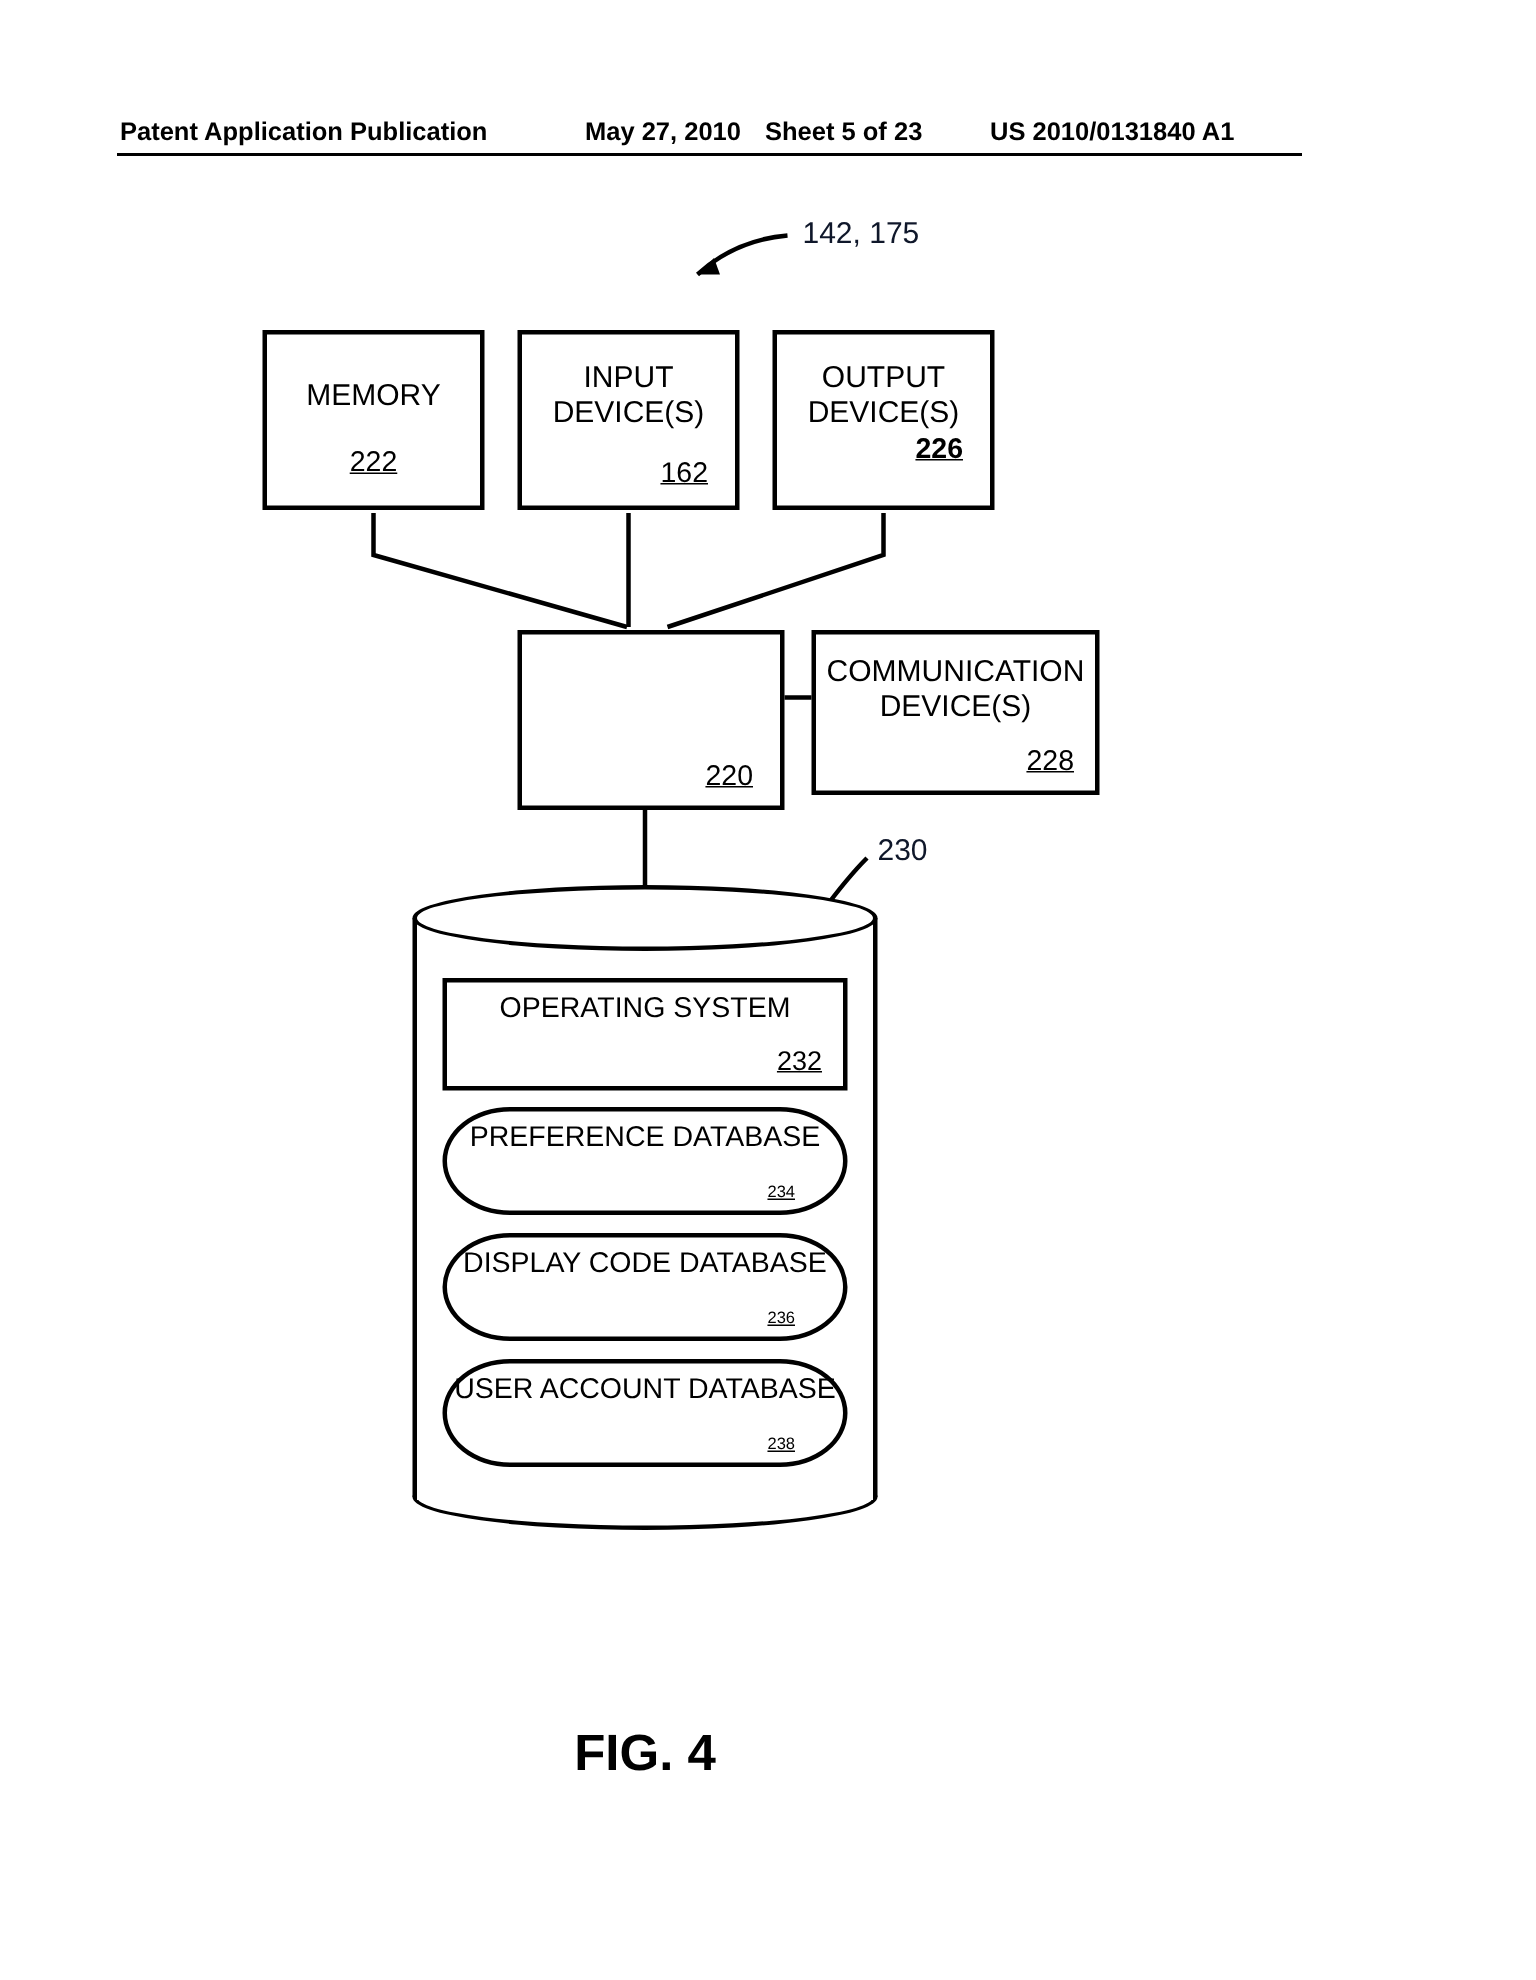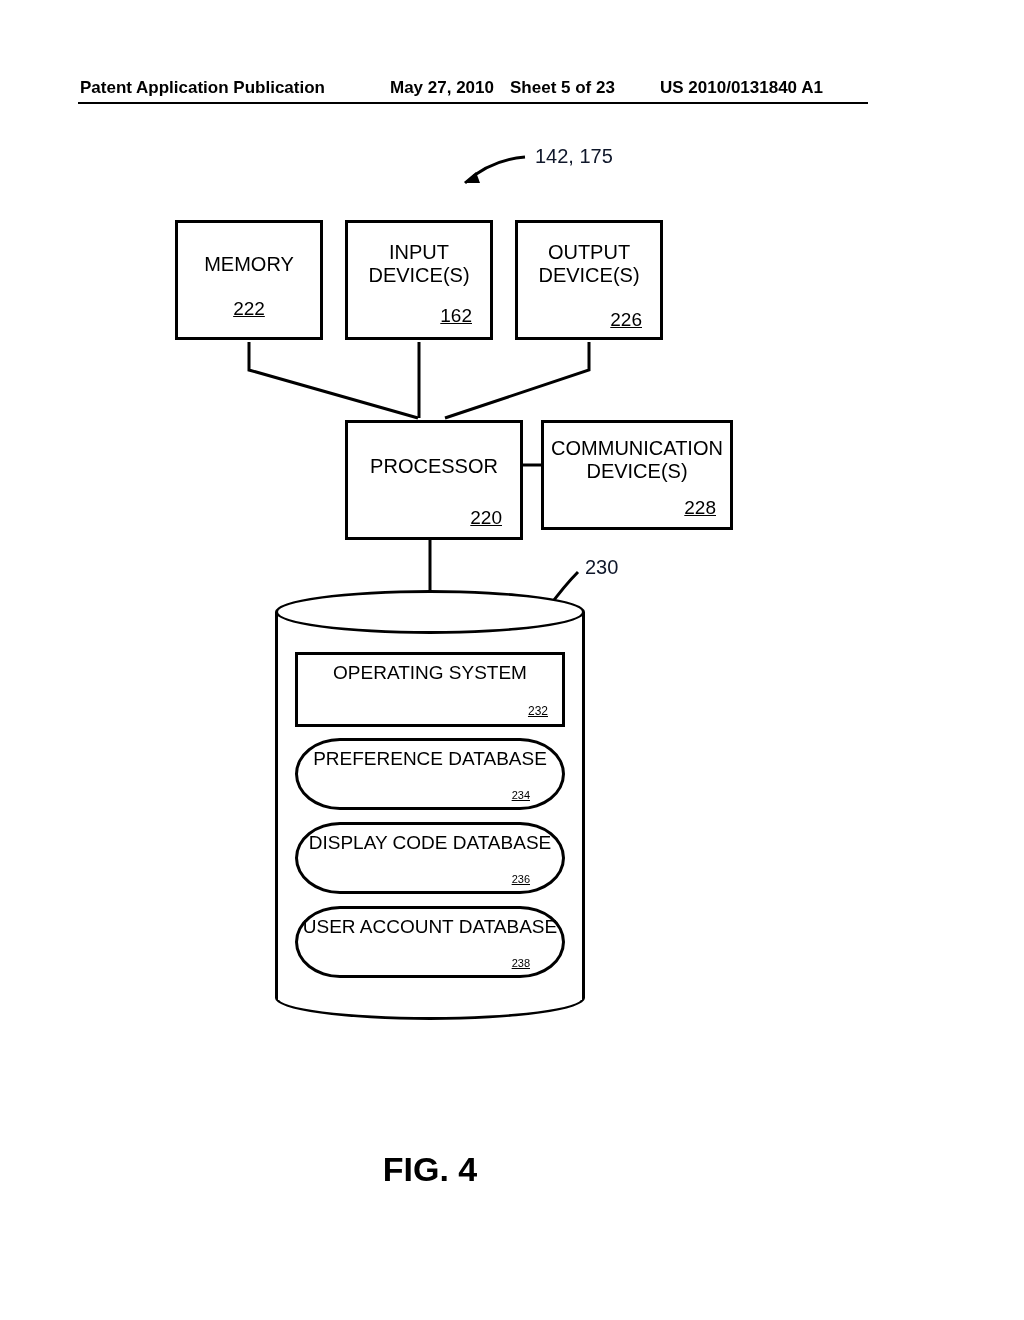--- a/index.html
+++ b/index.html
@@ -27,21 +27,21 @@
 
   .cylinder { position: absolute; left: 275px; top: 590px; width: 310px; height: 430px; }
   .cyl-body { position: absolute; left: 0; top: 22px; width: 310px; height: 386px; border-left: 3px solid #000; border-right: 3px solid #000; }
   .ellipse { position: absolute; left: 0; width: 310px; height: 44px; border: 3px solid #000; border-radius: 50%; background: #fff; }
   .ell-top { top: 0; }
   .ell-bot { top: 386px; }
   .ell-bot-mask { position: absolute; left: 3px; top: 386px; width: 304px; height: 24px; background: #fff; }
 
   .db-box { position: absolute; left: 20px; width: 270px; height: 75px; border: 3px solid #000; text-align: center; }
   .db-box .label { font-size: 19px; line-height: 1.1; padding-top: 8px; }
-  .db-box .num { position: absolute; right: 14px; bottom: 6px; font-size: 12px; text-decoration: underline; }
+  .db-box .num { position: absolute; right: 14px; bottom: 6px; font-size: 18px; text-decoration: underline; }
 
   .db-pill { position: absolute; left: 20px; width: 270px; height: 72px; border: 3px solid #000; border-radius: 50px / 40px; text-align: center; }
   .db-pill .label { font-size: 19px; line-height: 1.1; padding-top: 8px; }
   .db-pill .num { position: absolute; right: 32px; bottom: 6px; font-size: 11px; text-decoration: underline; }
 
   .ref-label { position: absolute; font-size: 20px; color: #0f172a; }
   .fig-label { position: absolute; left: 0; width: 860px; top: 1150px; text-align: center; font-size: 34px; font-weight: bold; }
 
   svg.overlay { position: absolute; left: 0; top: 0; width: 1024px; height: 1320px; pointer-events: none; }
 </style>
@@ -79,25 +79,24 @@
   <div class="box top-box mem">
     <div style="padding-top:30px" class="label">MEMORY</div>
     <div class="num" style="margin-top:22px">222</div>
   </div>
   <div class="box top-box inp">
     <div style="padding-top:18px" class="label">INPUT DEVICE(S)</div>
     <div class="num" style="position:absolute; right:18px; bottom:10px;">162</div>
   </div>
   <div class="box top-box outp">
     <div style="padding-top:18px" class="label">OUTPUT DEVICE(S)</div>
-    <div class="num" style="position:absolute; right:18px; bottom:6px;">226</div>
+    <div class="num" style="position:absolute; right:18px; bottom:26px;font-weight:bold;">226</div>
   </div>
 
   <div class="box proc">
-    <div style="padding-top:32px" class="label">PROCESSOR</div>
     <div class="num" style="position:absolute; right:18px; bottom:8px;">220</div>
   </div>
 
   <div class="box comm">
     <div style="padding-top:14px" class="label">COMMUNICATION DEVICE(S)</div>
     <div class="num" style="position:absolute; right:14px; bottom:8px;">228</div>
   </div>
 
   <div class="cylinder">
     <div class="cyl-body"></div>

